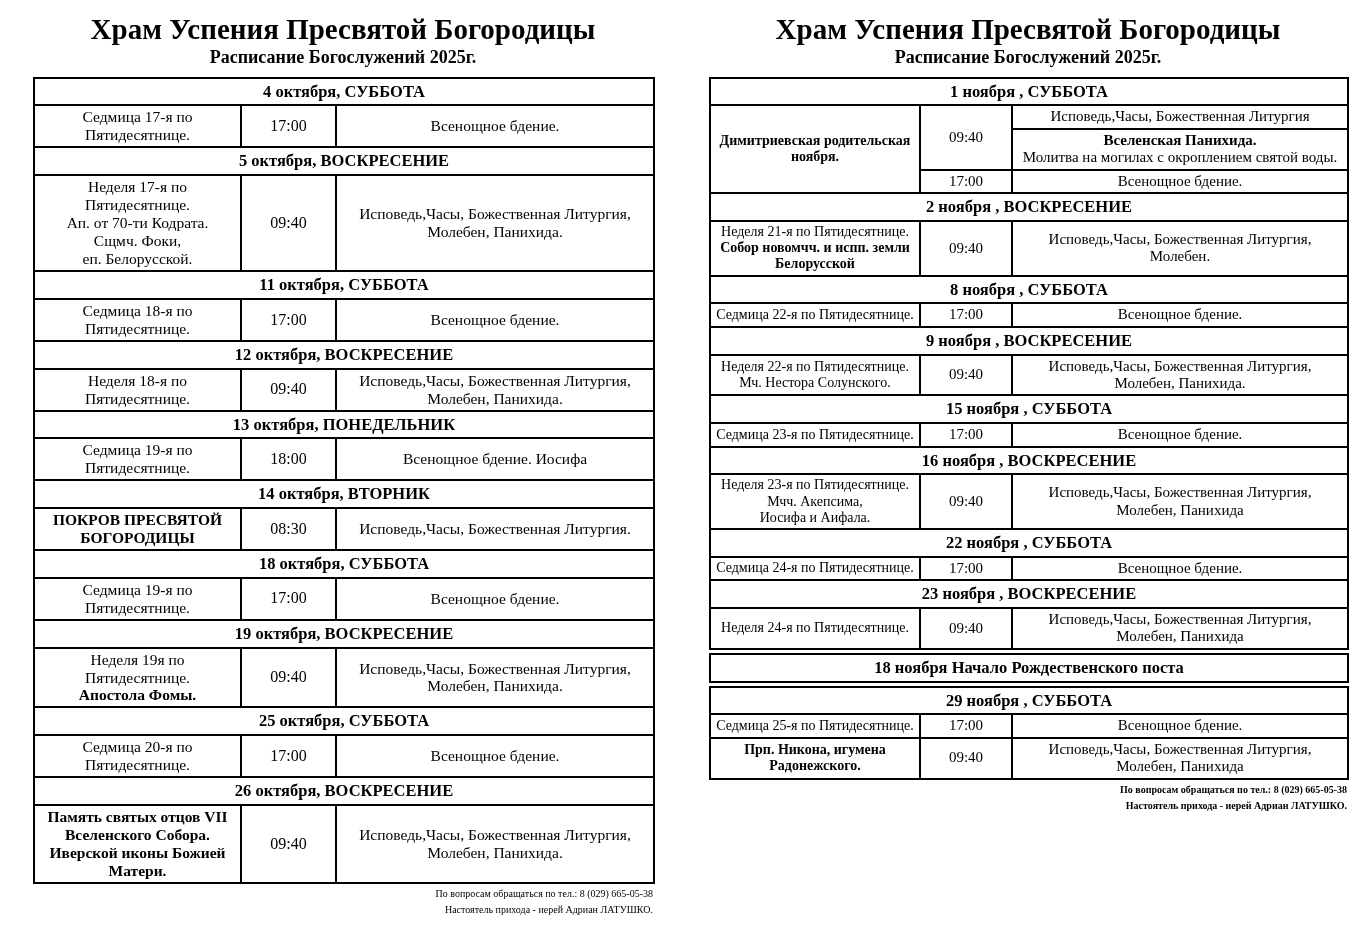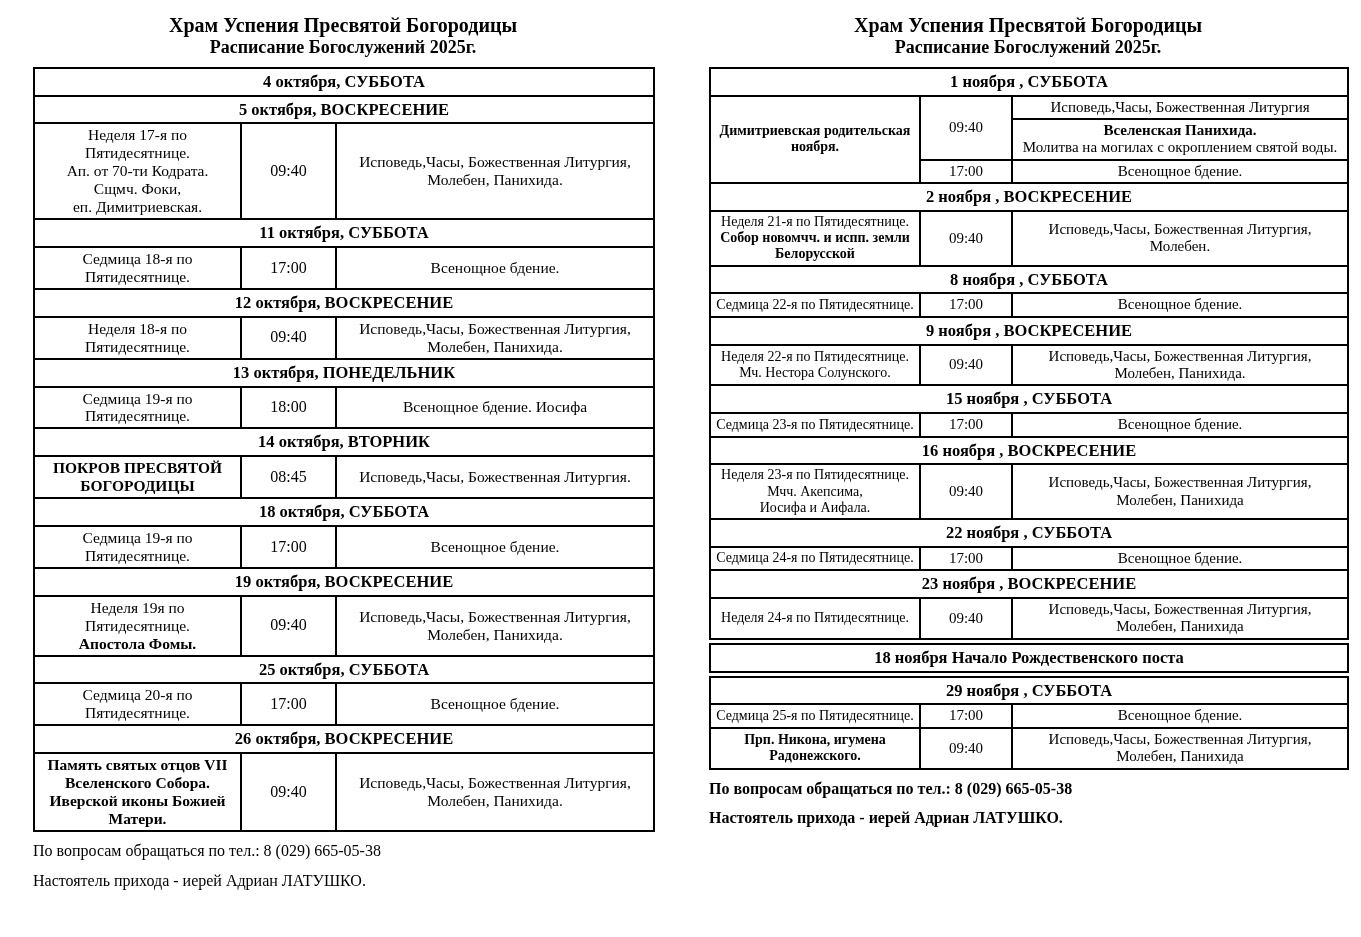--- a/index.html
+++ b/index.html
@@ -1,33 +1,33 @@
 <!DOCTYPE html>
 <html lang="ru"><head>
 <meta charset="utf-8">
 <style>
   html,body{margin:0;padding:0;background:#ffffff;color:#000000;}
   body{width:1361px;height:937px;font-family:"Liberation Serif","DejaVu Serif",serif;overflow:hidden;}
   .page{display:flex;padding:8px 0 0 33px;box-sizing:border-box;}
   .col{display:flex;flex-direction:column;}
   .col-left{width:620px;margin-right:56px;}
   .col-right{width:638px;}
-  .title{font-size:20px;font-weight:bold;text-align:center;margin:6px 0 0 0;line-height:1.1;}
+  .title{font-size:29px;font-weight:bold;text-align:center;margin:6px 0 0 0;line-height:1.1;}
   .subtitle{font-size:18px;font-weight:bold;text-align:center;margin:2px 0 9px 0;line-height:1.1;}
   table{border-collapse:collapse;width:100%;table-layout:fixed;padding-left:44px;}
   table.gap{margin-top:3px;}
   table.thick-top{border-top:2px solid #000;}
   td{border:2px solid #000;text-align:center;vertical-align:middle;padding:2px 4px;font-size:15.5px;line-height:1.16;overflow:hidden;}
   td.hdr{font-weight:bold;font-size:16.5px;line-height:1.2;padding:3px 4px;}
   td.time{font-size:16px;}
   .col-right td{font-size:15px;}
   .col-right td.hdr{font-size:16.5px;}
   .col-right td.name{font-size:14px;}
   .bold{font-weight:bold;}
-  .footer-line{text-align:left;font-size:16px;line-height:1.3;margin-top:9px;}
+  .footer-line{text-align:right;font-size:10px;line-height:1.3;margin-top:3px;}
   .col-right .footer-line{font-weight:bold;}
 </style>
 </head>
 <body>
 
 <div class="page">
 
   <div class="col col-left">
     <div class="title">Храм Успения Пресвятой Богородицы</div>
     <div class="subtitle">Расписание Богослужений 2025г.</div>
@@ -36,28 +36,37 @@
           <colgroup>
             <col style="width: 207px;">
             <col style="width: 95px;">
             <col style="width: 318px;">
           </colgroup>
           <tbody>
             <tr>
               <td colspan="3" class="hdr">4 октября, СУББОТА</td>
             </tr>
             <tr>
+              <td class="name">
+                <div>Седмица 17-я по Пятидесятнице.</div>
+              </td>
+              <td class="time">17:00</td>
+              <td class="desc">
+                <div>Всенощное бдение.</div>
+              </td>
+            </tr>
+            <tr>
               <td colspan="3" class="hdr">5 октября, ВОСКРЕСЕНИЕ</td>
             </tr>
             <tr>
               <td class="name">
                 <div>Неделя 17-я по Пятидесятнице.</div>
                 <div>Ап. от 70-ти Кодрата.</div>
                 <div>Сщмч. Фоки,</div>
-                <div>еп. Димитриевская.</div>
+                <div>еп. Белорусской.</div>
               </td>
               <td class="time">09:40</td>
               <td class="desc">
                 <div>Исповедь,Часы, Божественная Литургия, Молебен, Панихида.</div>
               </td>
             </tr>
             <tr>
               <td colspan="3" class="hdr">11 октября, СУББОТА</td>
             </tr>
             <tr>
@@ -93,21 +102,21 @@
                 <div>Всенощное бдение. Иосифа</div>
               </td>
             </tr>
             <tr>
               <td colspan="3" class="hdr">14 октября, ВТОРНИК</td>
             </tr>
             <tr>
               <td class="name">
                 <div class="bold">ПОКРОВ ПРЕСВЯТОЙ БОГОРОДИЦЫ</div>
               </td>
-              <td class="time">08:45</td>
+              <td class="time">08:30</td>
               <td class="desc">
                 <div>Исповедь,Часы, Божественная Литургия.</div>
               </td>
             </tr>
             <tr>
               <td colspan="3" class="hdr">18 октября, СУББОТА</td>
             </tr>
             <tr>
               <td class="name">
                 <div>Седмица 19-я по Пятидесятнице.</div>

